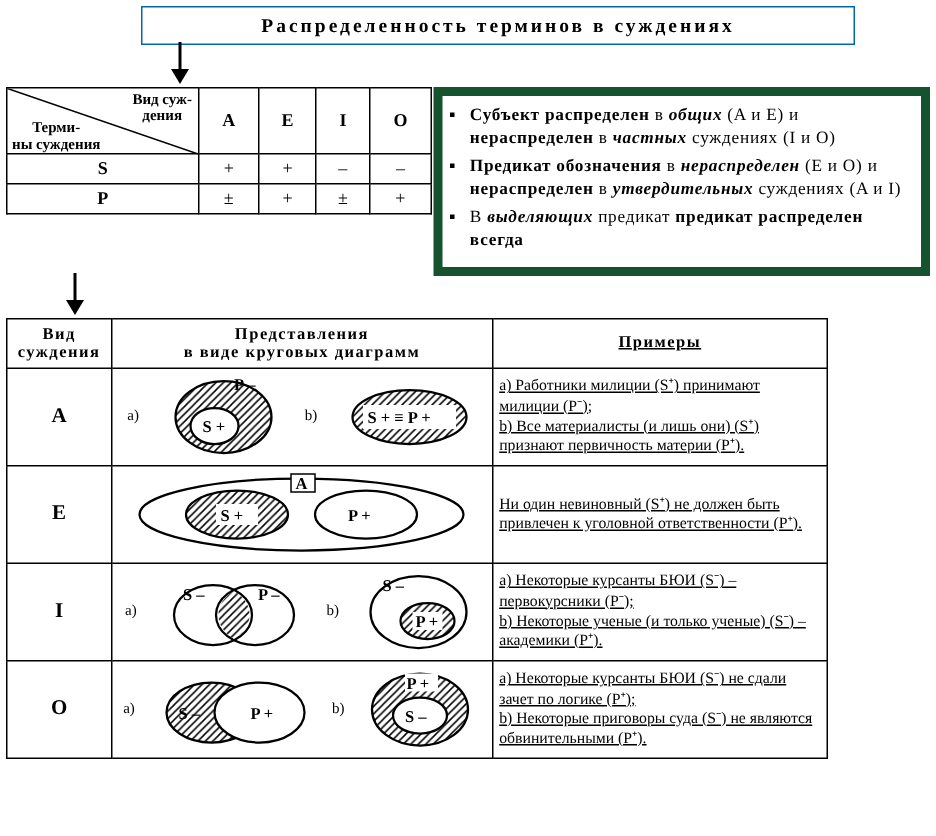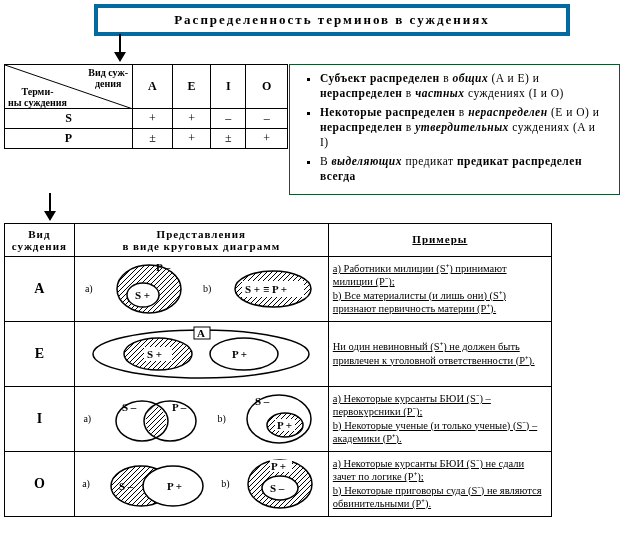--- a/index.html
+++ b/index.html
@@ -6,21 +6,21 @@
   body {
     margin: 0;
     padding: 4px;
     font-family: "Times New Roman", serif;
     font-size: 11px;
     width: 624px;
     background: #fff;
     color: #000;
   }
   .title-box {
-    border: 4px solid #0369a1;
+    border: 1px solid #0369a1;
     padding: 4px 18px;
     font-weight: bold;
     letter-spacing: 2px;
     text-align: center;
     margin-left: 90px;
     margin-right: 50px;
     font-size: 13px;
   }
   .arrow-down {
     position: relative;
@@ -67,22 +67,22 @@
   .diag-bot { position:absolute; left:3px; bottom:0; }
   .legend {
     border: 1px solid #000;
     border-top: none;
     font-size: 10.5px;
     padding: 2px 4px;
     line-height: 1.25;
   }
   .legend em { font-style: italic; }
   .rules {
-    border: 1px solid #14532d;
-    padding: 6px 16px;
+    border: 6px solid #14532d;
+    padding: 6px 4px;
     font-size: 11.5px;
     width: 348px;
     line-height: 1.3;
   }
   .rules li { margin-bottom: 4px; letter-spacing: 0.5px; }
   .rules ul { margin:0; padding-left: 14px; list-style: square; }
   .rules b { font-weight: bold; }
   .rules .i { font-style: italic; }
 
   .arrow-down2 {
@@ -167,21 +167,21 @@
     </tbody>
       </table>
   </div>
 
   <div class="rules">
     <ul>
       <li>
         <b>Субъект распределен</b><span> в </span><b class="i">общих</b><span> (A и E) и </span><b>нераспределен</b><span> в </span><b class="i">частных</b><span> суждениях (I и O)</span>
       </li>
       <li>
-        <b>Некоторые распределен</b><span> в </span><b class="i">нераспределен</b><span> (E и O) и </span><b>нераспределен</b><span> в </span><b class="i">утвердительных</b><span> суждениях (A и I)</span>
+        <b>Предикат обозначения</b><span> в </span><b class="i">нераспределен</b><span> (E и O) и </span><b>нераспределен</b><span> в </span><b class="i">утвердительных</b><span> суждениях (A и I)</span>
       </li>
       <li>
         <span>В </span><b class="i">выделяющих</b><span> предикат </span><b>предикат распределен всегда</b>
       </li>
     </ul>
   </div>
 </div>
 
 <div class="arrow-down2"></div>
 

